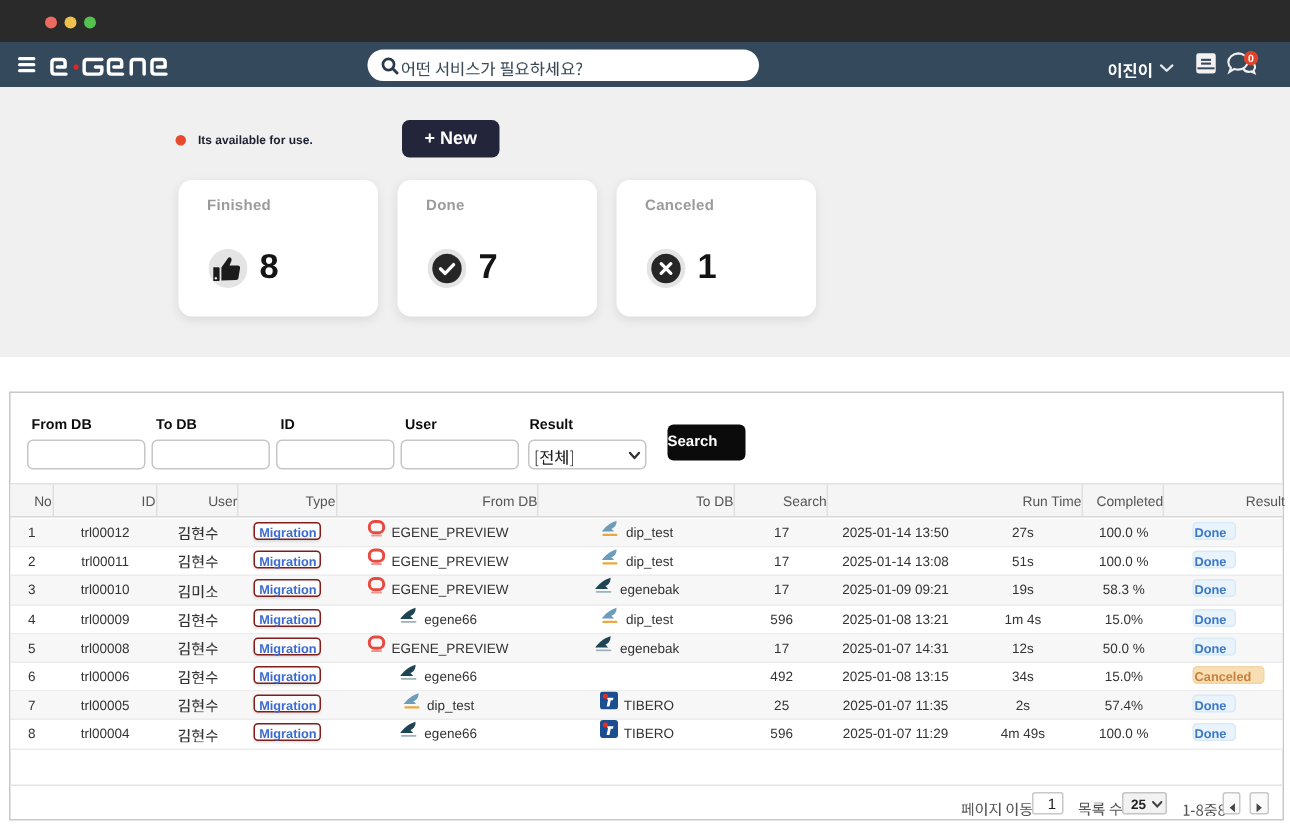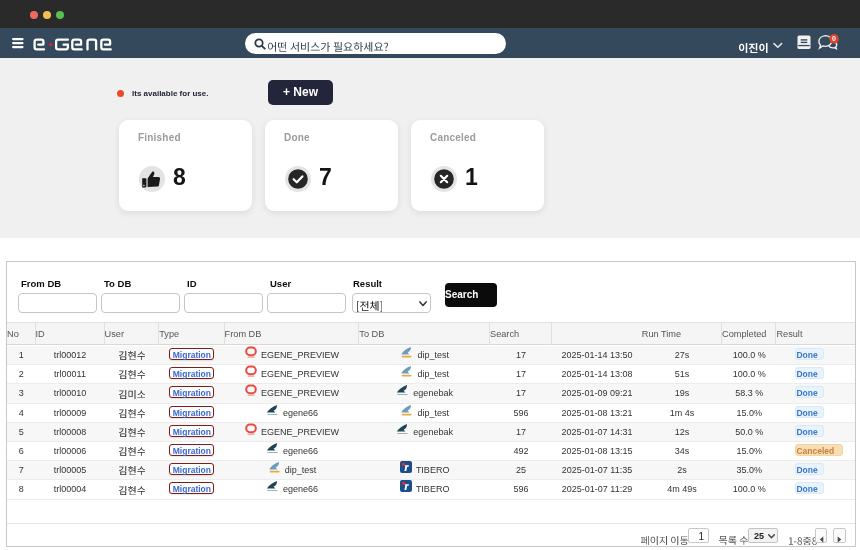--- a/index.html
+++ b/index.html
@@ -23,21 +23,21 @@
 .cicon{position:absolute;left:20px;top:45.5px}
 
 .panel{position:absolute;left:6px;top:261px;width:850px;height:286px;background:#fff;border:1px solid #c8c8c8}
 .flabel{position:absolute;top:16px;font-size:9.5px;font-weight:bold;color:#0d0d0d}
 .finput{position:absolute;top:31px;width:79px;height:20px;border:1px solid #c6c6c6;border-radius:4px;background:#fff}
 .fselect{position:absolute;left:345px;top:31px;width:79px;height:20px;border:1px solid #c6c6c6;border-radius:4px;background:#fff}
 .searchbtn{position:absolute;left:438px;top:21px;width:52px;height:24px;background:#0b0b0b;border-radius:4px;
  color:#fff;font-size:10px;font-weight:bold;text-align:left;line-height:24px}
 
 .thead{position:absolute;left:0px;top:60px;width:848px;height:23px;background:#f5f5f6;border-top:1px solid #e2e2e2;border-bottom:1px solid #d8d8d8}
-.hc{position:absolute;top:0;height:22px;line-height:22px;text-align:left;font-size:9.2px;color:#555;border-right:1px solid #e0e0e0}
+.hc{position:absolute;top:0;height:22px;line-height:22px;text-align:right;font-size:9.2px;color:#555;border-right:1px solid #e0e0e0}
 .hc:last-child{border-right:none}
 .tbody{position:absolute;left:0px;top:84px;width:848px;height:154px}
 .tr{position:absolute;left:0;width:848px;height:19.2px;border-bottom:1px solid #ececec;background:#fff}
 .r-odd{background:#f7f7f8}
 .td{position:absolute;top:0;height:19.2px;line-height:19.2px;text-align:center;font-size:9px;color:#333}
 .td svg{vertical-align:middle}
 .td.tleft{text-align:left;padding-left:19px}
 .mig{display:inline-block;width:45px;height:12px;line-height:12px;border:1px solid #7f1d1d;background:#fdfdfd;
  border-radius:3px;color:#3b6bd0;font-size:8.5px;font-weight:bold;box-shadow:0 1px 1.5px rgba(0,0,0,0.1)}
 .db{display:inline-flex;align-items:flex-start;gap:4px;height:34px}
@@ -346,21 +346,21 @@
             <svg width="12" height="12" viewBox="0 0 12 12">
               <rect x="0" y="0" width="12" height="12" rx="2" fill="#1b4d8f"></rect>
               <path fill="#fff" d="M4.6 4.2 L9 4.2 L8.6 5.8 L7.2 5.8 L6.3 10 L4.4 10 L5.3 5.8 Z"></path>
               <circle cx="3.6" cy="3.2" r="1.7" fill="#e02d26"></circle>
             </svg>
             <span>TIBERO</span>
           </span></div>
         <div class="td " style="left:483px;width:62.200000000000045px">25</div>
         <div class="td " style="left:545.2px;width:89.59999999999991px">2025-01-07 11:35</div>
         <div class="td " style="left:634.8px;width:80.20000000000005px">2s</div>
-        <div class="td " style="left:715px;width:54.39999999999998px">35.0%</div>
+        <div class="td " style="left:715px;width:54.39999999999998px">57.4%</div>
         <div class="td tleft" style="left:769.4px;width:80.20000000000005px"><span class="bdone">Done</span></div>
       </div>
 <div class="tr" style="top:134.4px">
         <div class="td " style="left:0px;width:28.5px">8</div>
         <div class="td " style="left:28.5px;width:69.1px">trl00004</div>
         <div class="td " style="left:97.6px;width:54.599999999999994px"><svg style="" width="26.50" height="9.00" viewBox="0 0 106 36">
             <path fill="#333" d="M25 0h4v1h-4zM45 0h3v1h-3zM62 0h4v1h-4zM25 1h4v1h-4zM45 1h3v1h-3zM62 1h4v1h-4zM88 1h3v1h-3zM1 2h17v2h-17zM25 2h4v2h-4zM45 2h3v2h-3zM62 2h4v2h-4zM88 2h3v2h-3zM1 4h17v1h-17zM25 4h4v1h-4zM36 4h20v1h-20zM62 4h4v1h-4zM87 4h4v1h-4zM14 5h4v1h-4zM25 5h4v1h-4zM36 5h20v1h-20zM62 5h4v1h-4zM87 5h5v1h-5zM14 6h3v1h-3zM25 6h4v1h-4zM36 6h20v1h-20zM62 6h4v1h-4zM87 6h5v1h-5zM14 7h3v1h-3zM25 7h4v1h-4zM62 7h4v1h-4zM86 7h7v1h-7zM13 8h4v1h-4zM25 8h4v1h-4zM62 8h4v1h-4zM85 8h4v1h-4zM90 8h4v1h-4zM13 9h3v1h-3zM25 9h4v1h-4zM43 9h6v1h-6zM62 9h4v1h-4zM84 9h4v1h-4zM90 9h5v1h-5zM12 10h4v1h-4zM25 10h4v1h-4zM41 10h11v1h-11zM56 10h10v1h-10zM83 10h5v1h-5zM91 10h5v1h-5zM11 11h4v1h-4zM25 11h4v1h-4zM40 11h13v1h-13zM56 11h10v1h-10zM81 11h6v1h-6zM92 11h6v1h-6zM10 12h4v1h-4zM25 12h4v1h-4zM39 12h4v1h-4zM49 12h5v1h-5zM62 12h4v1h-4zM79 12h6v1h-6zM94 12h6v1h-6zM9 13h5v1h-5zM25 13h4v1h-4zM39 13h3v1h-3zM51 13h3v1h-3zM62 13h4v1h-4zM76 13h8v1h-8zM95 13h8v1h-8zM8 14h5v1h-5zM25 14h4v1h-4zM38 14h4v1h-4zM51 14h3v1h-3zM62 14h4v1h-4zM75 14h7v1h-7zM97 14h7v1h-7zM6 15h6v1h-6zM25 15h4v1h-4zM38 15h3v1h-3zM51 15h3v1h-3zM62 15h4v1h-4zM76 15h3v1h-3zM99 15h4v1h-4zM4 16h6v1h-6zM25 16h4v1h-4zM38 16h3v1h-3zM51 16h3v1h-3zM62 16h4v1h-4zM1 17h8v1h-8zM25 17h4v1h-4zM38 17h4v1h-4zM51 17h3v1h-3zM56 17h10v1h-10zM0 18h7v1h-7zM25 18h4v1h-4zM39 18h3v1h-3zM50 18h4v1h-4zM56 18h10v1h-10zM0 19h5v1h-5zM25 19h4v1h-4zM39 19h4v1h-4zM49 19h4v1h-4zM56 19h10v1h-10zM1 20h1v1h-1zM40 20h13v1h-13zM62 20h4v1h-4zM73 20h32v1h-32zM41 21h10v1h-10zM62 21h4v1h-4zM73 21h33v1h-33zM5 22h24v1h-24zM44 22h5v1h-5zM62 22h4v1h-4zM73 22h33v1h-33zM5 23h24v2h-24zM62 23h4v2h-4zM88 23h3v2h-3zM5 25h4v2h-4zM25 25h4v2h-4zM43 25h3v2h-3zM62 25h4v2h-4zM88 25h3v2h-3zM5 27h4v1h-4zM25 27h4v1h-4zM43 27h3v1h-3zM63 27h2v1h-2zM88 27h3v1h-3zM5 28h4v4h-4zM25 28h4v4h-4zM43 28h3v4h-3zM88 28h3v4h-3zM5 32h4v1h-4zM25 32h4v1h-4zM42 32h4v1h-4zM88 32h3v1h-3zM5 33h24v1h-24zM42 33h25v1h-25zM88 33h3v1h-3zM5 34h24v1h-24zM43 34h24v1h-24zM88 34h3v1h-3zM6 35h22v1h-22zM88 35h3v1h-3z"></path>
           </svg></div>
         <div class="td " style="left:152.2px;width:65.4px"><span class="mig">Migration</span></div>
         <div class="td " style="left:217.6px;width:134.70000000000002px"><span class="db">

